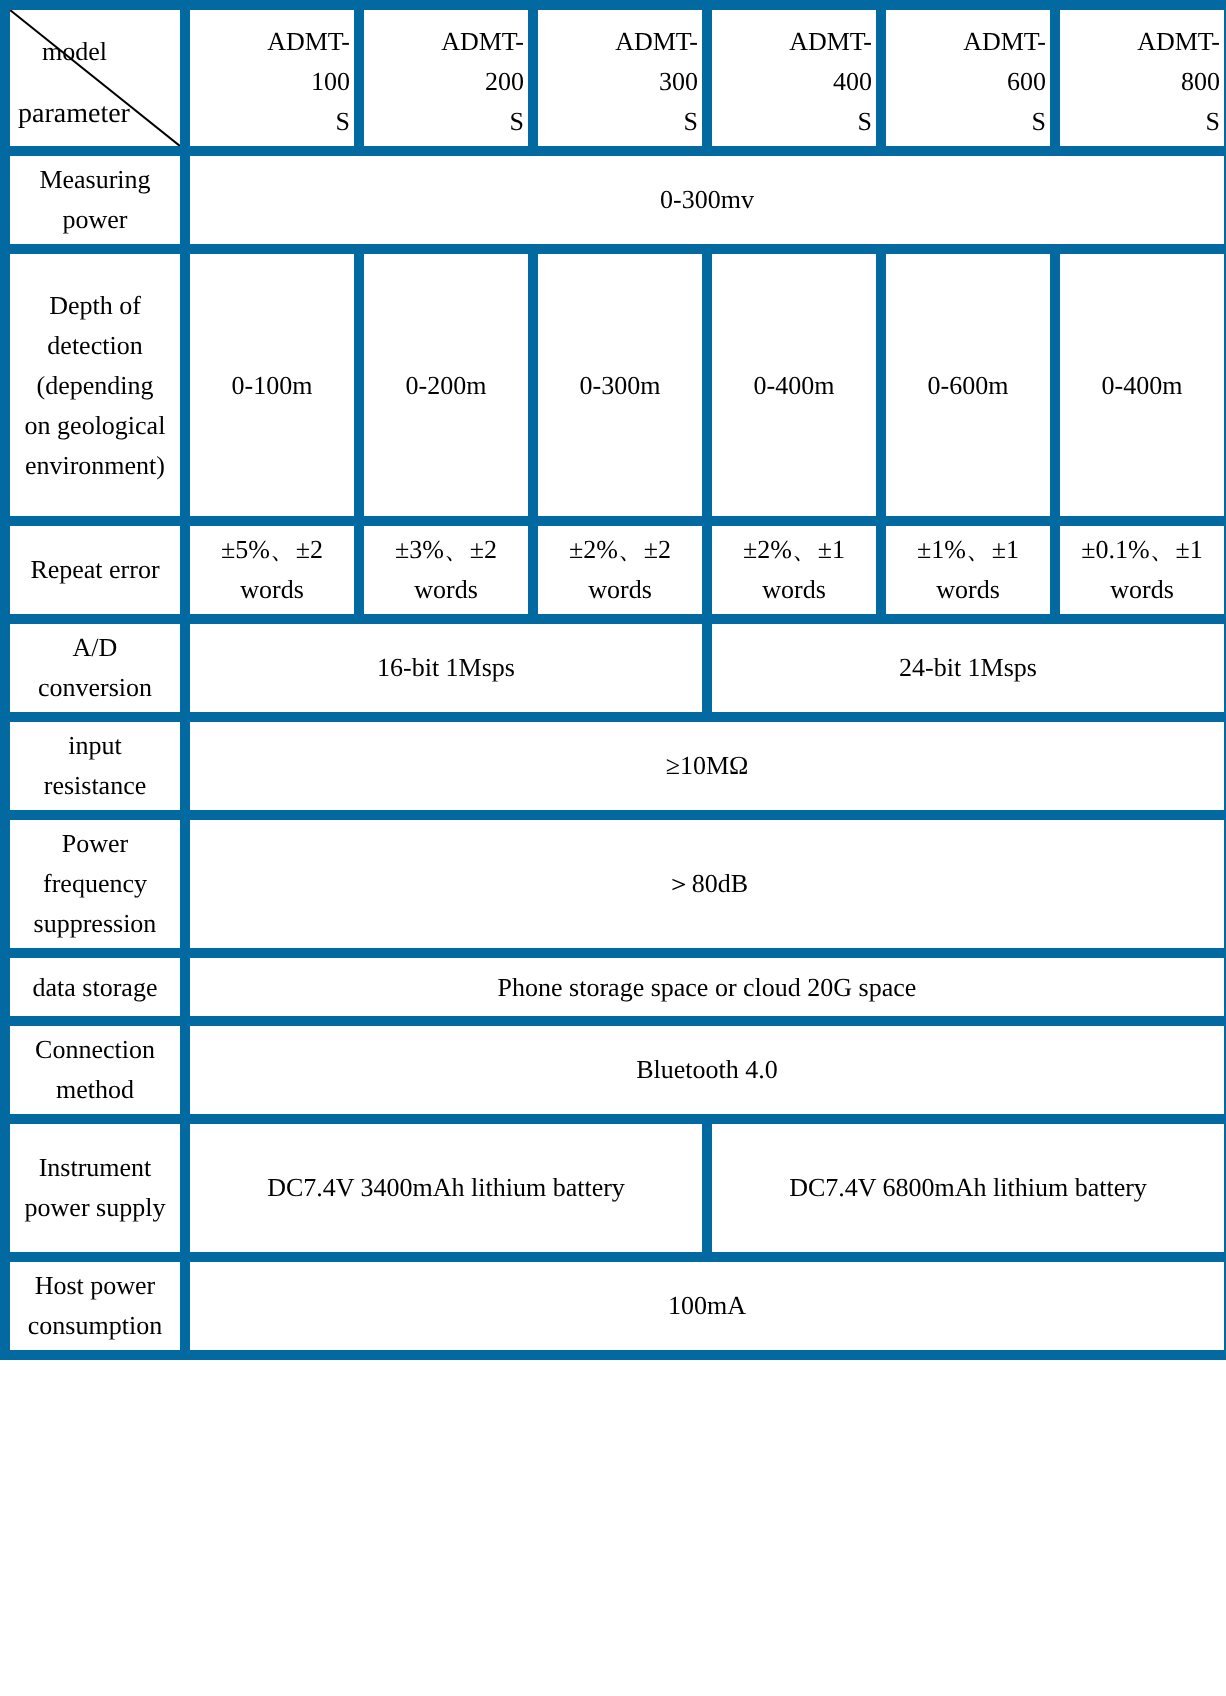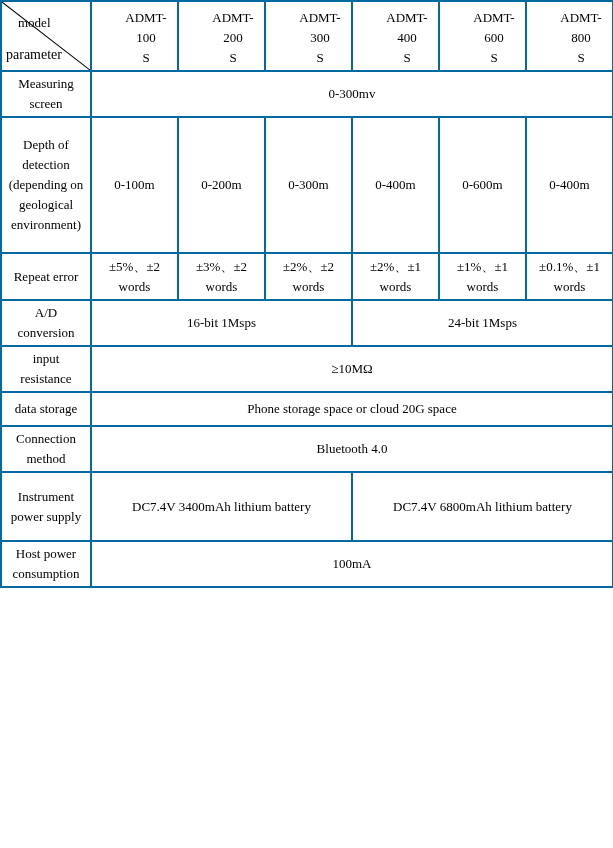--- a/index.html
+++ b/index.html
@@ -8,32 +8,32 @@
     width: 613px;
     font-family: "Liberation Serif", "DejaVu Serif", serif;
     color: #000;
   }
   table.spec {
     border-collapse: collapse;
     width: 613px;
     table-layout: fixed;
   }
   .spec td {
-    border: 2px solid #0369a1;
+    border: 5px solid #0369a1;
     font-size: 13px;
     line-height: 1.54;
     text-align: center;
     vertical-align: middle;
     padding: 2px 4px;
     overflow-wrap: break-word;
     word-wrap: break-word;
   }
   .spec td.rlabel { padding: 2px 6px; }
   .spec td.model {
-    text-align: center;
+    text-align: right;
     vertical-align: top;
     white-space: pre-line;
     padding: 6px 2px 2px 25px;
   }
   .spec td.pre { white-space: pre-line; }
   .corner { position: relative; padding: 0 !important; }
   .corner svg {
     position: absolute; left: 0; top: 0;
     width: 100%; height: 100%; display: block;
   }
@@ -78,21 +78,21 @@
 S</td>
     <td class="model">ADMT-400
 S</td>
     <td class="model">ADMT-600
 S</td>
     <td class="model">ADMT-800
 S</td>
   </tr>
 
   <tr class="h46">
-    <td class="rlabel">Measuring screen</td>
+    <td class="rlabel">Measuring power</td>
     <td colspan="6">0-300mv</td>
   </tr>
 
   <tr class="h136">
     <td class="rlabel">Depth of detection (depending on geological environment)</td>
     <td>0-100m</td>
     <td>0-200m</td>
     <td>0-300m</td>
     <td>0-400m</td>
     <td>0-600m</td>
@@ -115,20 +115,24 @@
     <td class="rlabel">A/D conversion</td>
     <td colspan="3">16-bit 1Msps</td>
     <td colspan="3">24-bit 1Msps</td>
   </tr>
 
   <tr class="h46">
     <td class="rlabel">input resistance</td>
     <td colspan="6">≥10MΩ</td>
   </tr>
 
+  <tr class="h69">
+    <td class="rlabel">Power frequency suppression</td>
+    <td colspan="6">＞80dB</td>
+  </tr>
 
   <tr class="h34">
     <td class="rlabel">data storage</td>
     <td colspan="6">Phone storage space or cloud 20G space</td>
   </tr>
 
 
   <tr class="h46">
     <td class="rlabel">Connection method</td>
     <td colspan="6">Bluetooth 4.0</td>

